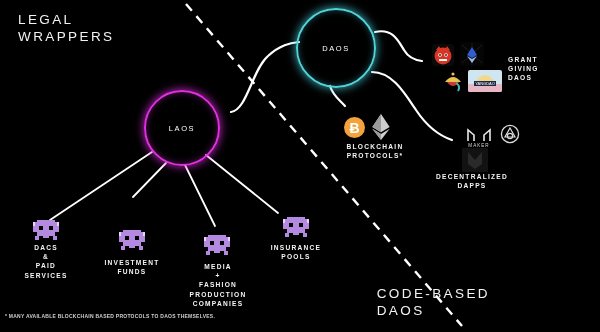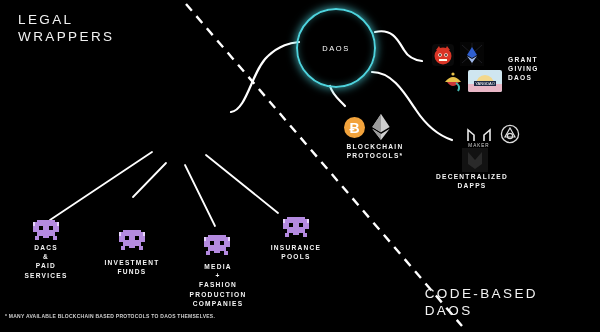--- a/index.html
+++ b/index.html
@@ -1,18 +1,18 @@
 <!DOCTYPE html>
 <html><head>
 <meta charset="utf-8">
 <style>
   html,body{margin:0;padding:0;background:#000;}
   body{width:600px;height:332px;overflow:hidden;
        font-family:"Liberation Sans","DejaVu Sans",sans-serif;color:#fff;}
-  #stage{position:relative;width:504px;height:332px;background:#000;padding-left:48px;}
+  #stage{position:relative;width:504px;height:332px;background:#000;}
   svg.layer{position:absolute;left:0;top:0;width:600px;height:332px;pointer-events:none;}
 
   .hdr{position:absolute;font-size:13.5px;letter-spacing:2.4px;line-height:17px;
        color:#f2f2f2;font-weight:400;white-space:pre-line;}
   #legal-wrappers-title{left:18px;top:11px;}
   #code-based-title{right:14px;top:285px;text-align:left;}
 
   .nodecircle{position:absolute;border-radius:50%;display:flex;align-items:center;
        justify-content:center;}
   #laos-node{left:144px;top:90px;width:72px;height:72px;border:2.5px solid #e12fe1;
@@ -78,20 +78,23 @@
     <path d="M372,72 C392,72 404,92 416,110 C428,128 440,136 452,140" stroke="#ffffff" stroke-width="2.2" fill="none" stroke-linecap="round"></path>
 
     <path d="M330,86 C333,96 340,100 345,106" stroke="#ffffff" stroke-width="2.2" fill="none" stroke-linecap="round"></path>
   </svg>
 
   <div class="hdr" id="legal-wrappers-title">LEGAL
 WRAPPERS</div>
   <div class="hdr" id="code-based-title">CODE-BASED
 DAOS</div>
 
+  <div class="nodecircle" id="laos-node">
+    <span class="nodelabel">LAOS</span>
+  </div>
   <div class="nodecircle" id="daos-node">
     <span class="nodelabel">DAOS</span>
   </div>
 
   <svg class="invader" id="inv-1" viewBox="0 0 13 11">
     <g fill="#b48ae0">
       <rect x="2" y="1" width="9" height="1"></rect>
         <rect x="1" y="2" width="11" height="1"></rect>
       <rect x="0" y="3" width="13" height="4"></rect>
         <rect x="2" y="7" width="9" height="2"></rect>

